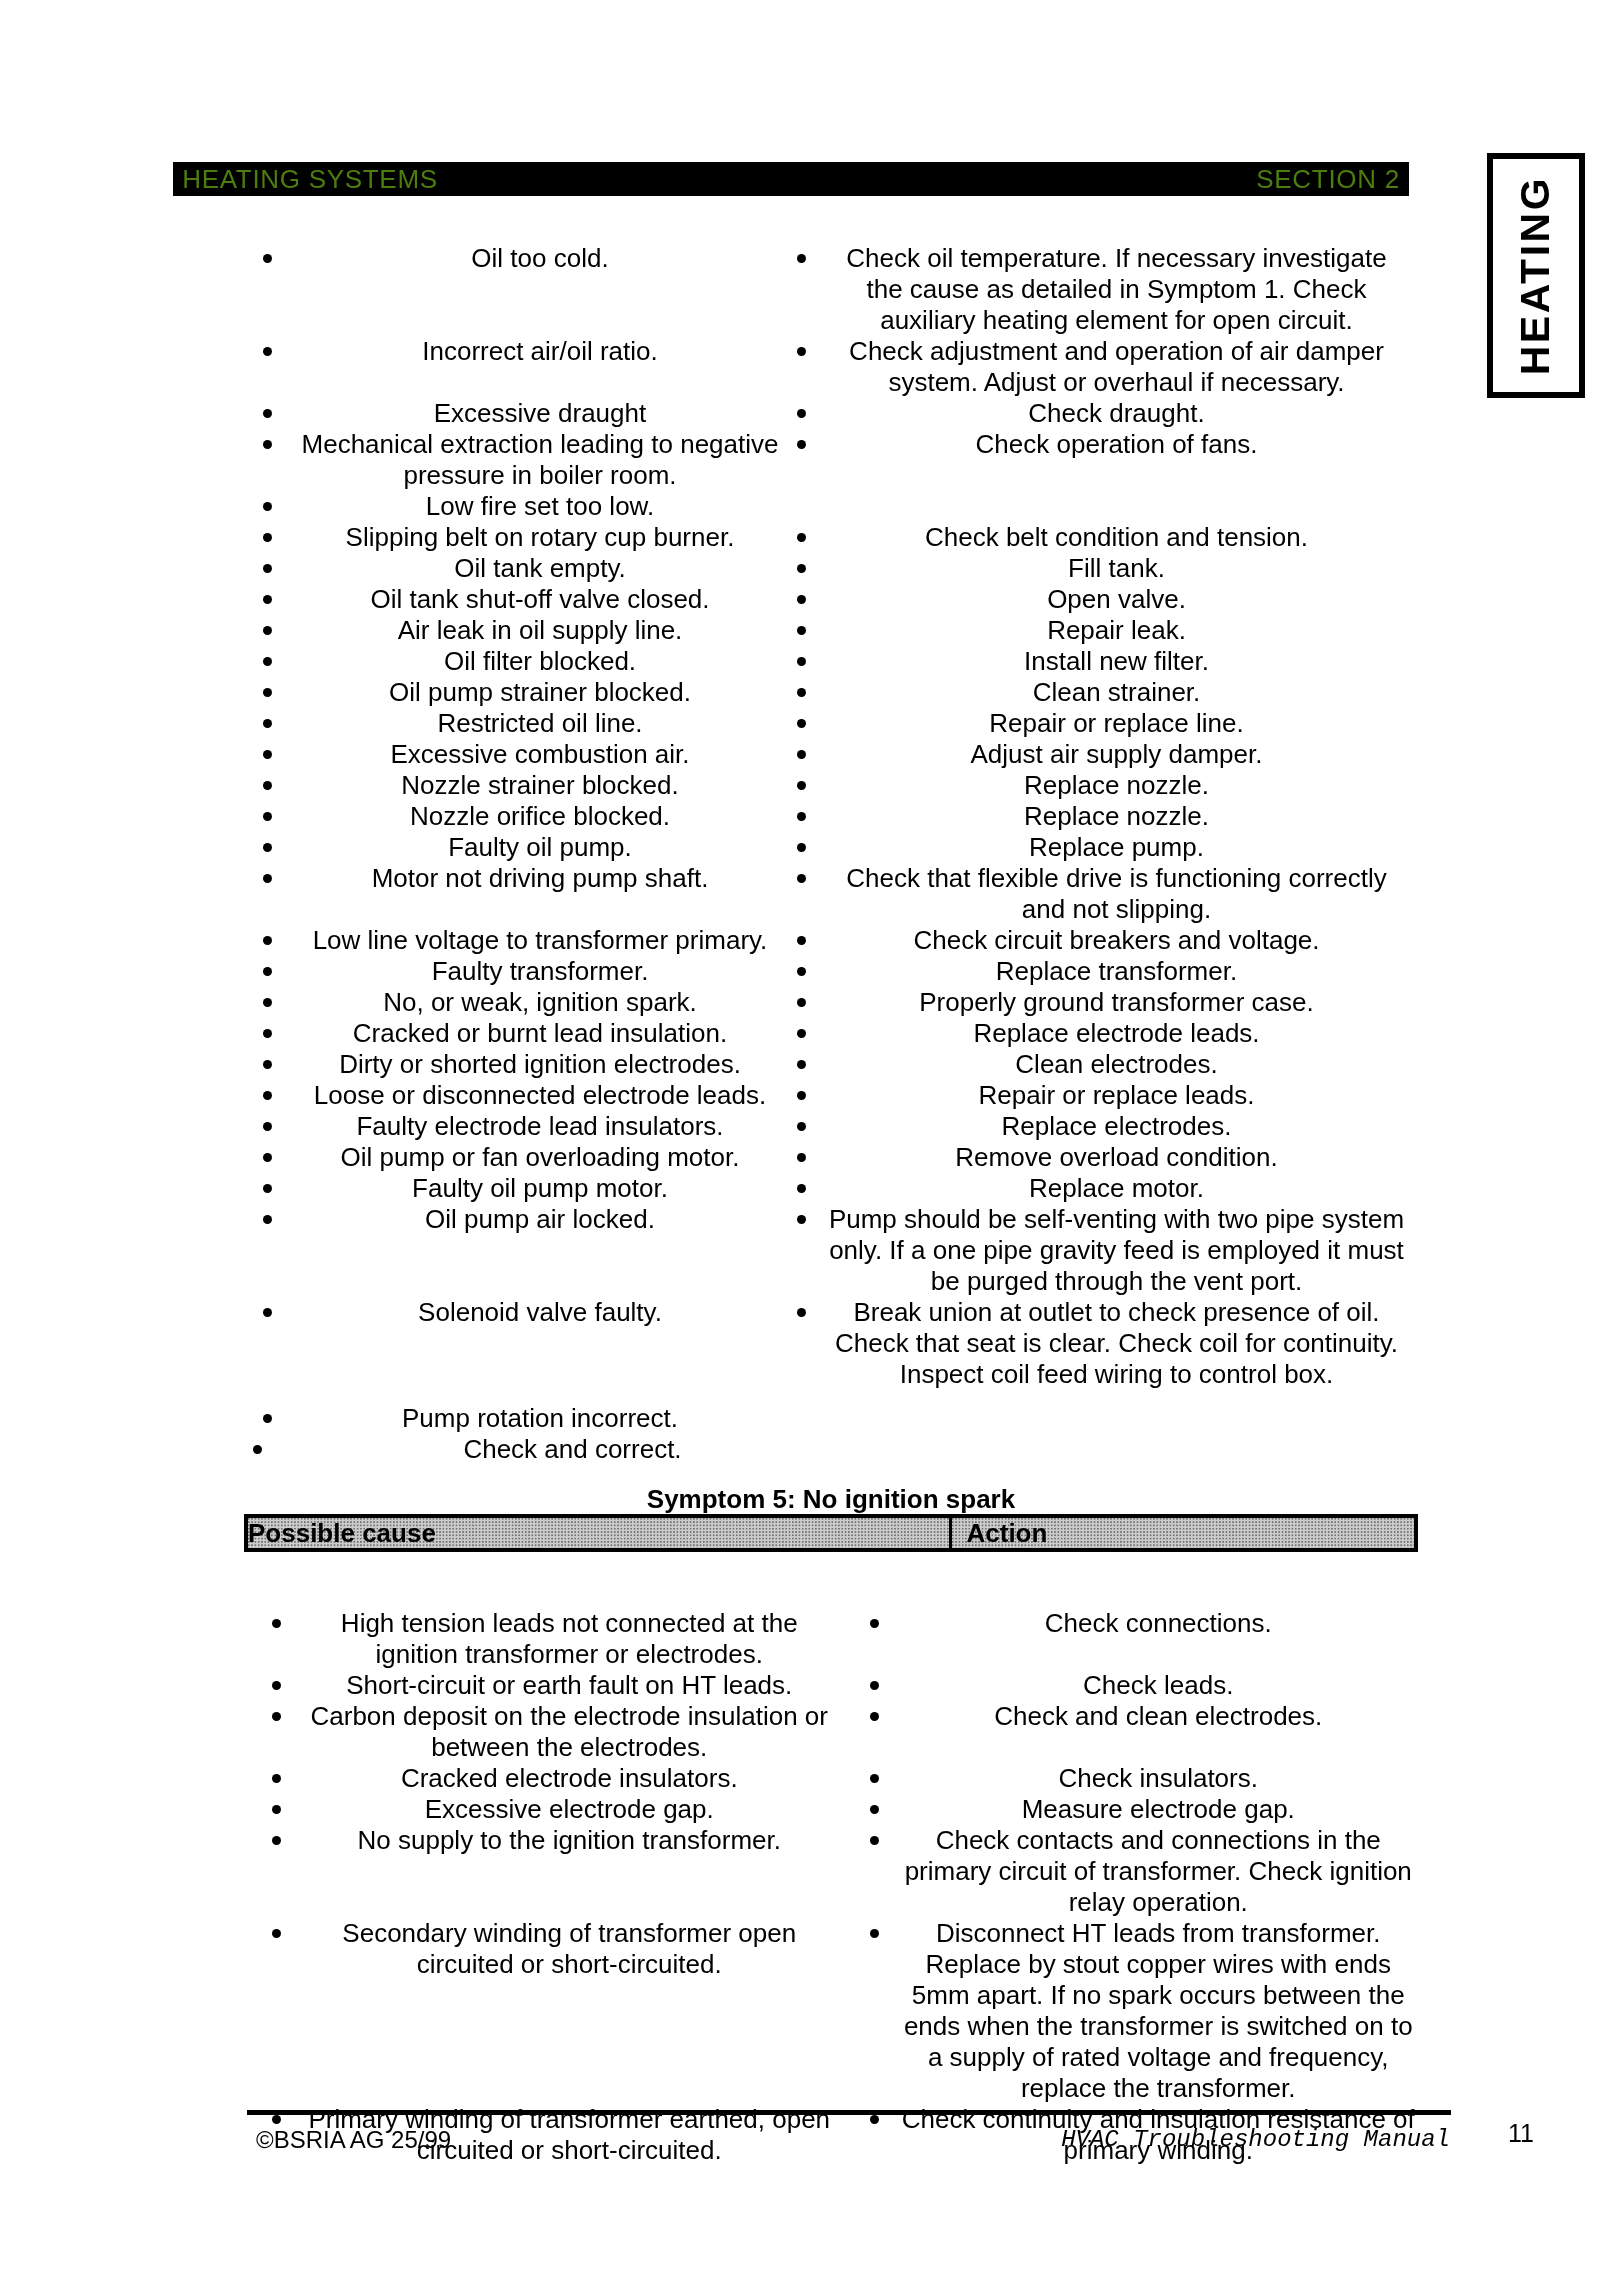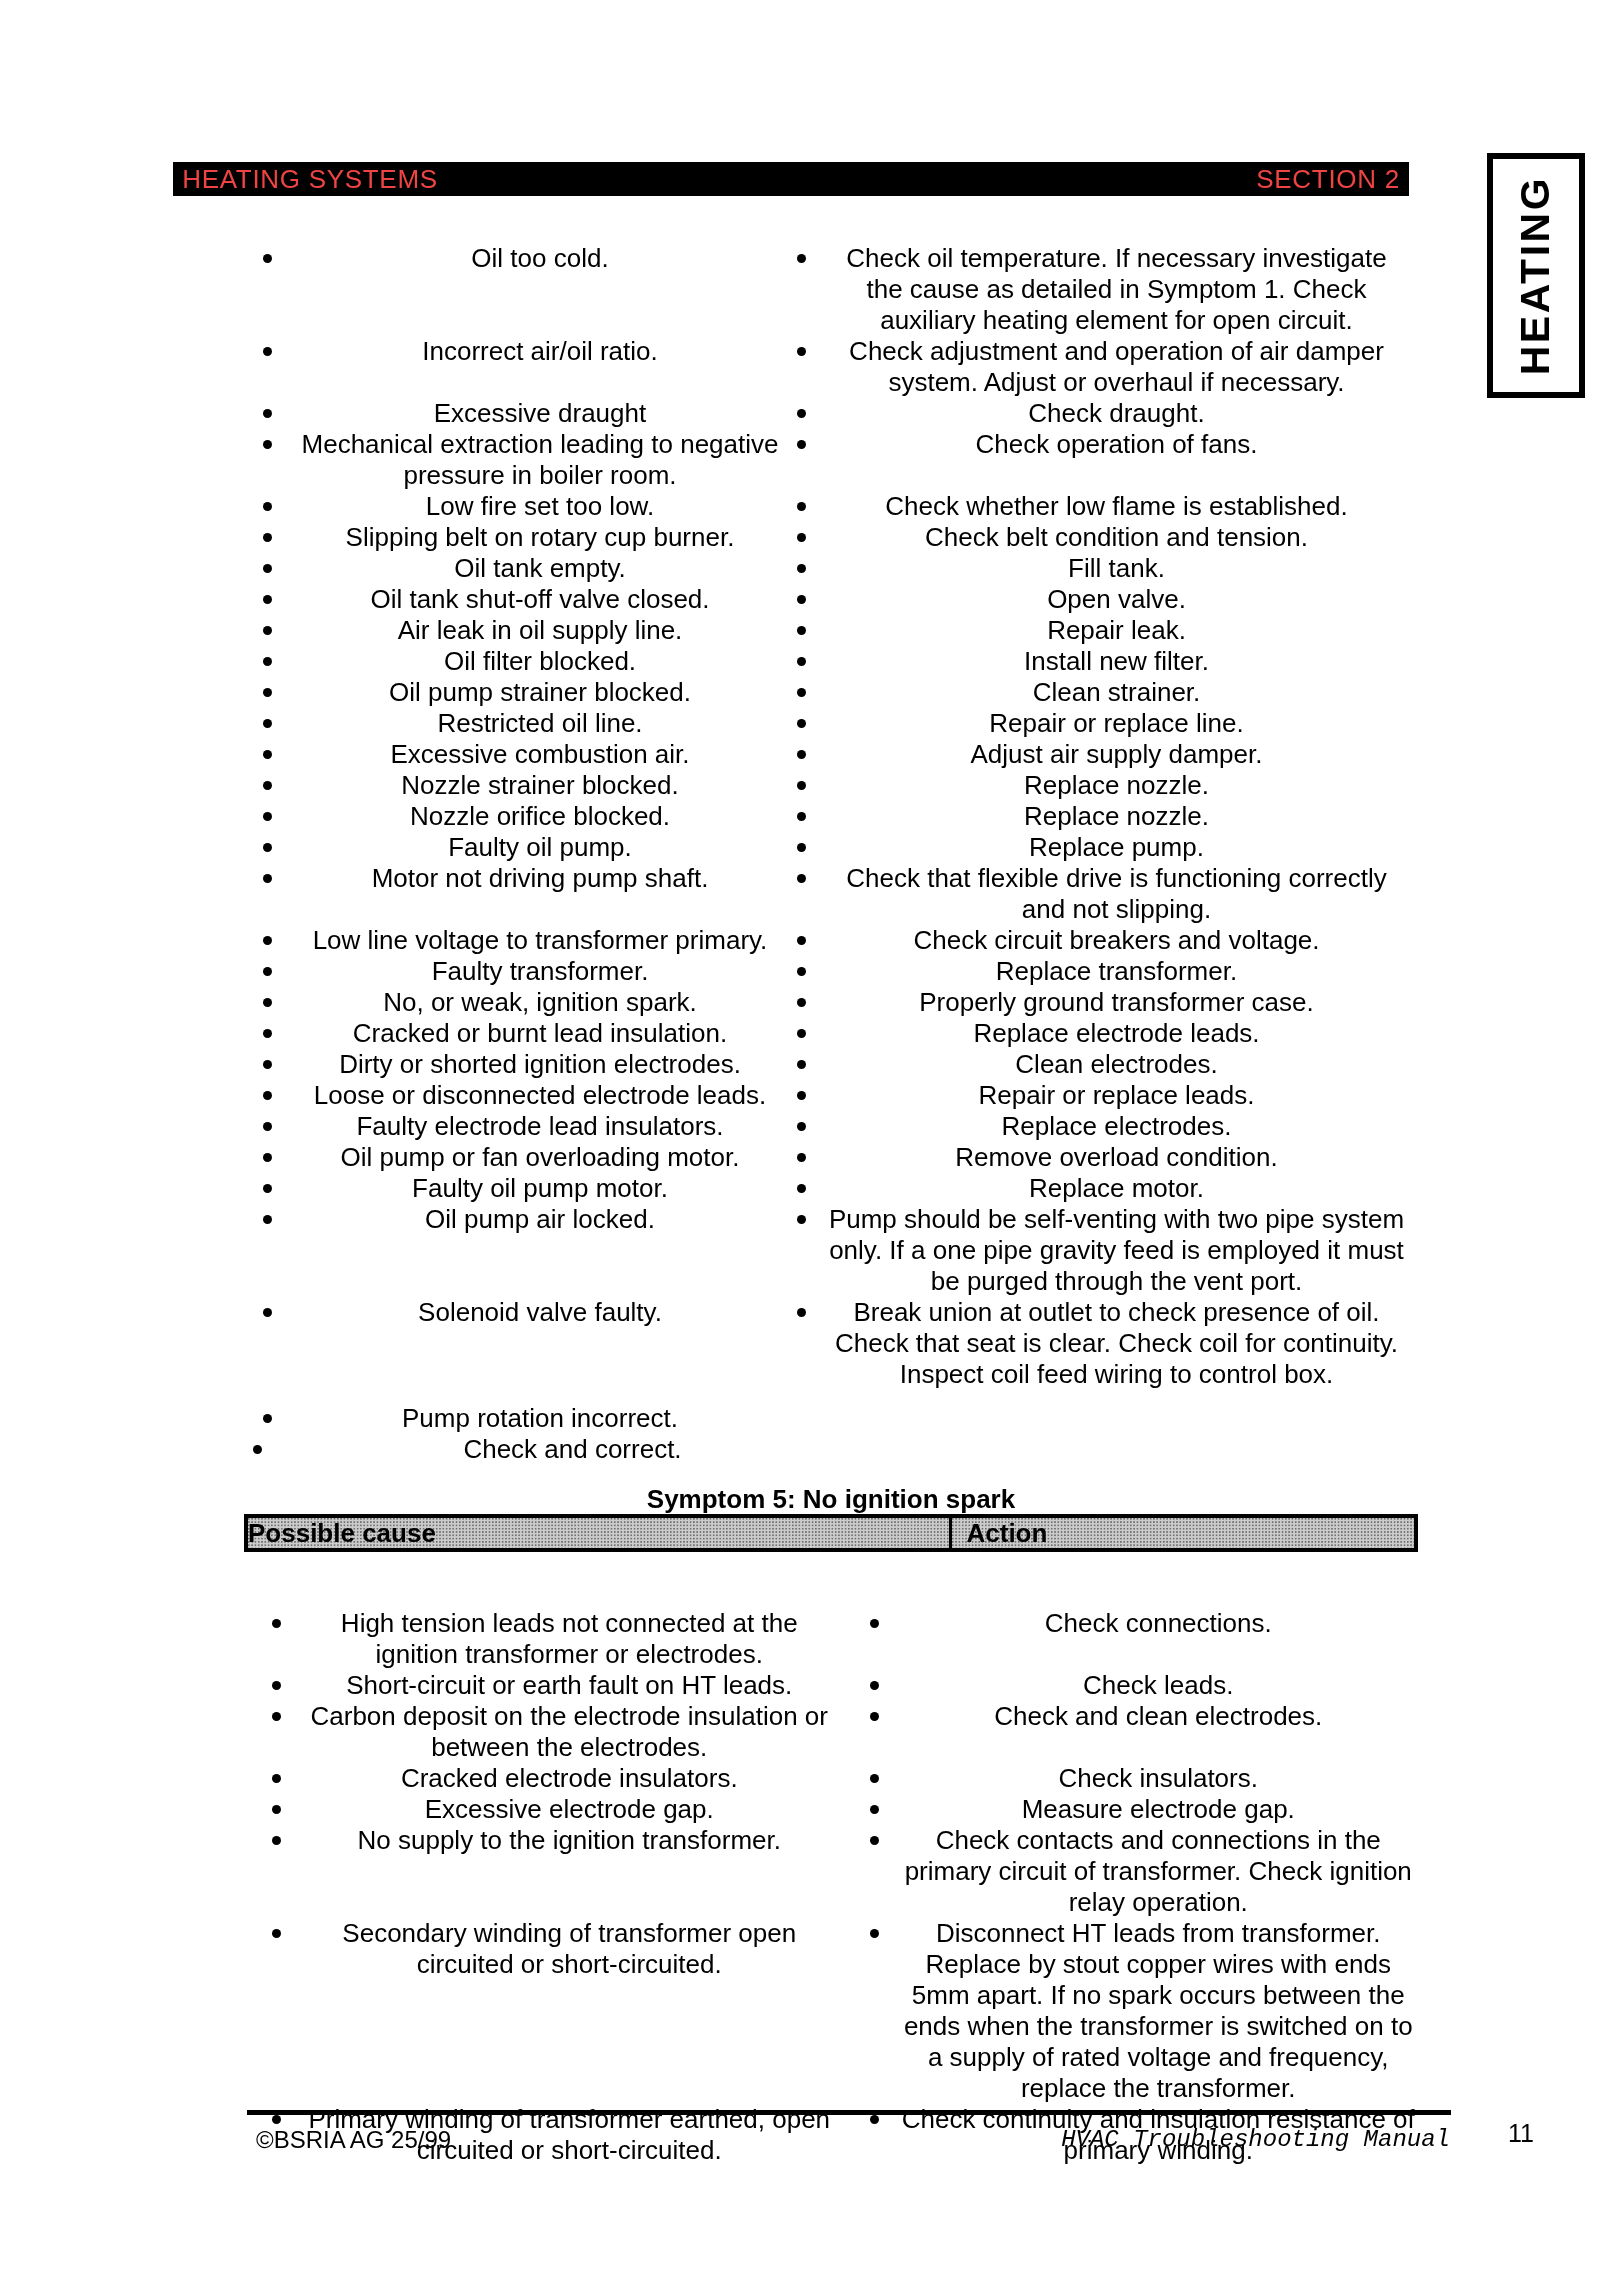--- a/index.html
+++ b/index.html
@@ -6,21 +6,21 @@
   body {
     width:1619px; height:2295px;
     background:#ffffff;
     font-family:"Liberation Sans", sans-serif;
     color:#000;
     position:relative;
     overflow:hidden;
   }
   .topbar {
     position:absolute; left:173px; top:162px; width:1236px; height:34px;
-    background:#000; color:#ef4444;
+    background:#000; color:#4d7c0f;
     display:flex; justify-content:space-between; align-items:center;
     padding:0 9.2px; box-sizing:border-box;
     font-size:26px; letter-spacing:0.7px;gap:27px;
   }
   .heating-tab {
     position:absolute; left:1487px; top:153px; width:98px; height:245px;
     border:6px solid #000; background:#fff; box-sizing:border-box;
     display:flex; align-items:center; justify-content:center;
   }
   .heating-tab span {
@@ -123,23 +123,20 @@
           <div class="li">Mechanical extraction leading to negative pressure in boiler room.</div>
         </div>
         <div class="s4-action">
           <div class="li">Check operation of fans.</div>
         </div>
       </div>
       <div class="s4row">
         <div class="s4-cause">
           <div class="li">Low fire set too low.</div>
         </div>
-        <div class="s4-action">
-          <div class="li">Check whether low flame is established.</div>
-        </div>
       </div>
       <div class="s4row">
         <div class="s4-cause">
           <div class="li">Slipping belt on rotary cup burner.</div>
         </div>
         <div class="s4-action">
           <div class="li">Check belt condition and tension.</div>
         </div>
       </div>
       <div class="s4row">

